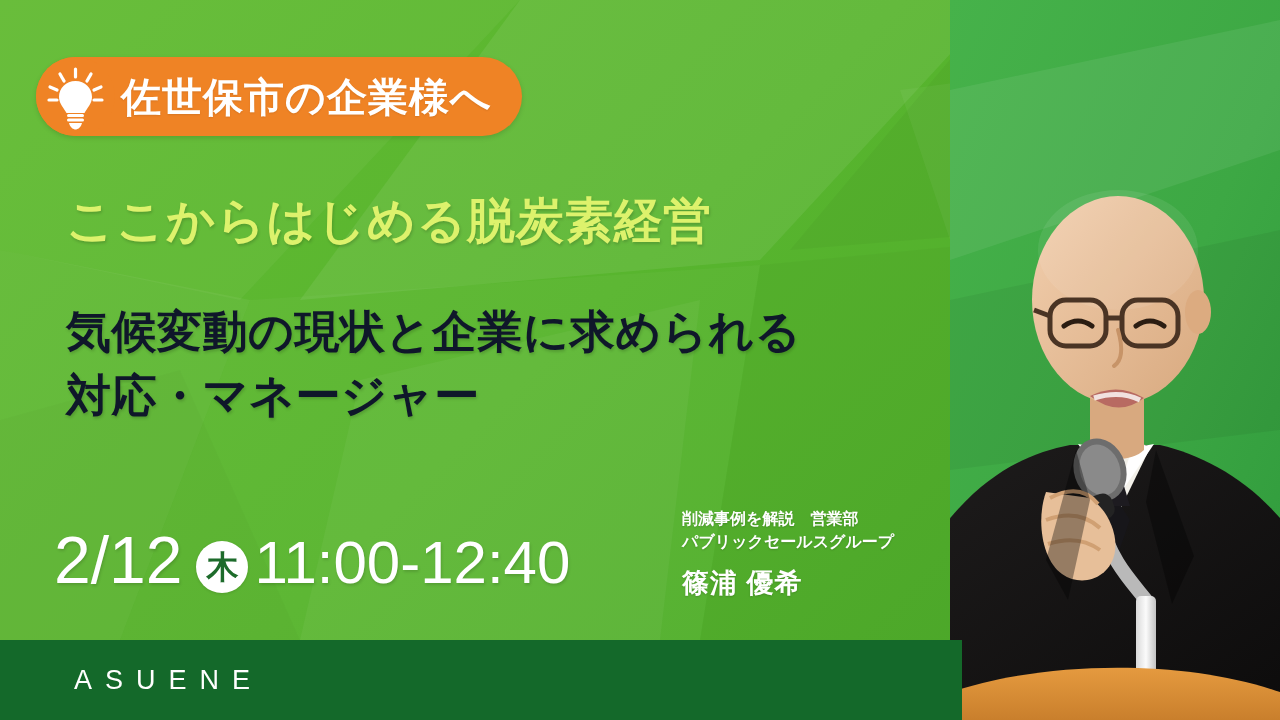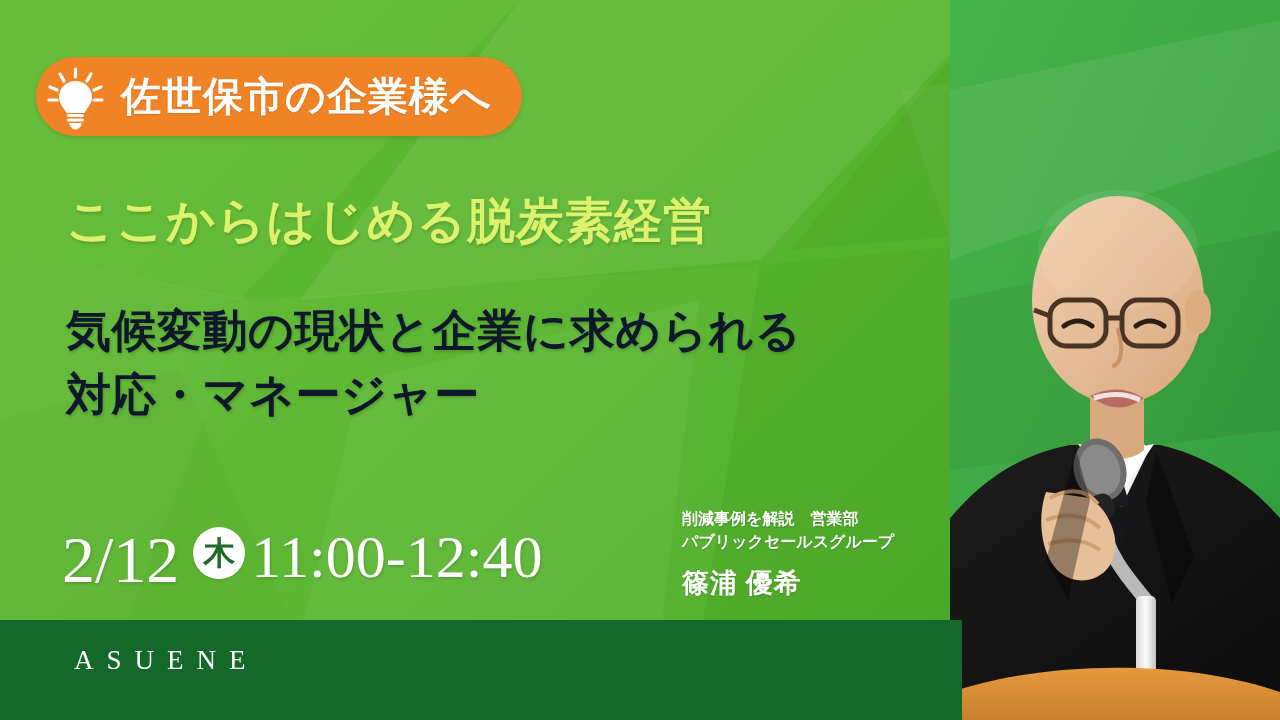--- a/index.html
+++ b/index.html
@@ -10,21 +10,20 @@
   body {
     font-family: "Liberation Sans", "DejaVu Sans", sans-serif;
   }
 
   #banner {
     position: relative;
     width: 1280px;
     height: 720px;
     overflow: hidden;
     background: #5cb82f;
-    font-family: Liberation Serif, serif;
   }
 
   
   .bg-base {
     position: absolute;
     inset: 0;
     background: linear-gradient(135deg, #63bb33 0%, #58b52e 45%, #49a82a 100%);
   }
   .facet {
     position: absolute;
@@ -99,24 +98,24 @@
     font-weight: bold;
     line-height: 1.42;
     letter-spacing: 0.5px;
     white-space: nowrap;
     text-shadow: 1px 2px 3px rgba(0,0,0,.16);
   }
 
   
   .daterow {
     position: absolute;
-    left: 62px;
+    left: 54px;
     top: 527px;
     display: flex;
-    align-items: flex-start;
+    align-items: flex-end;
     color: #ffffff;
     text-shadow: 1px 2px 3px rgba(0,0,0,.14);
   }
   .date-main {
     font-size: 66px;
     line-height: 1;
     letter-spacing: 0px;
   }
   .day-circle {
     width: 52px;
@@ -160,21 +159,21 @@
     letter-spacing: 1px;
     white-space: nowrap;
   }
 
   
   .footer {
     position: absolute;
     left: 0;
     bottom: 0;
     width: 962px;
-    height: 100px;
+    height: 80px;
     background: #14692a;
   }
   .logo {
     position: absolute;
     left: 74px;
     top: 27px;
     color: #ffffff;
     font-size: 27px;
     letter-spacing: 13px;
     line-height: 1;

